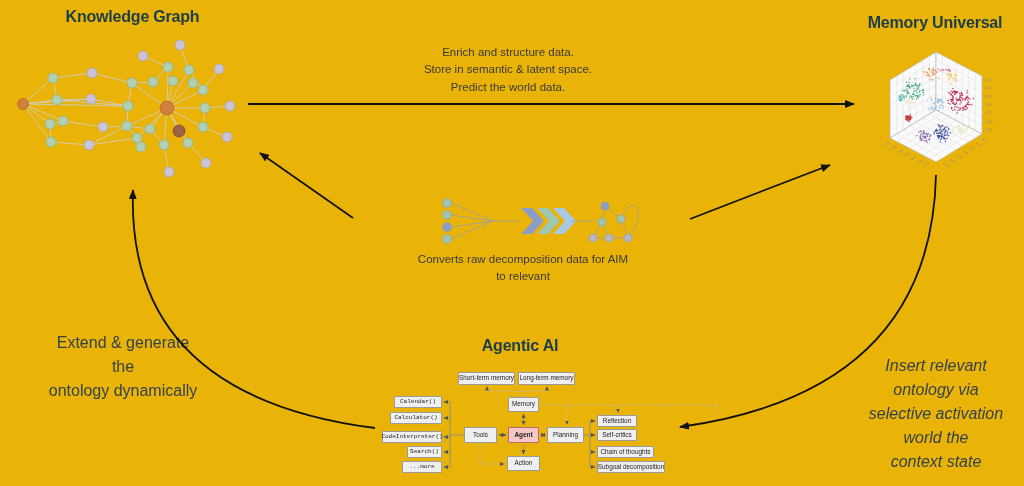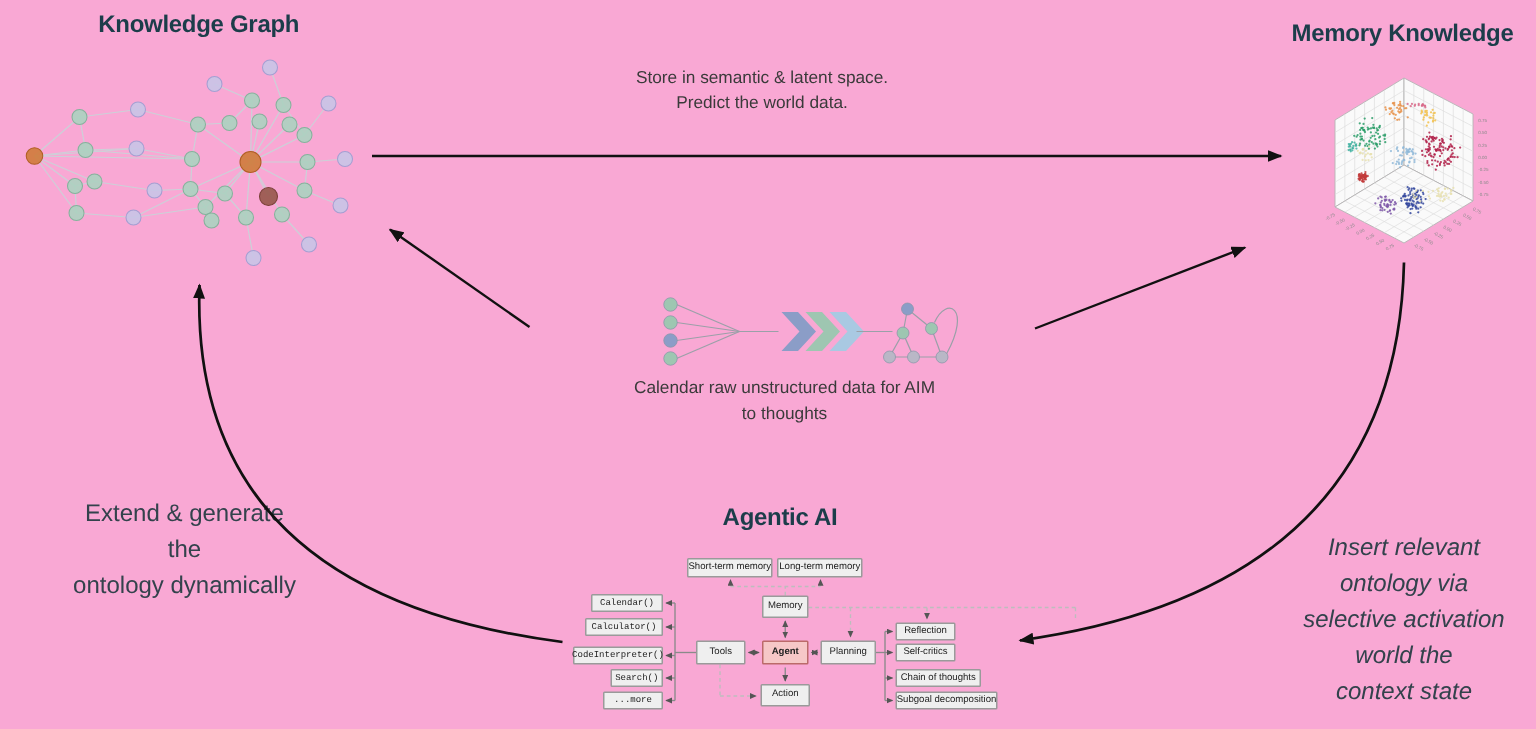--- a/index.html
+++ b/index.html
@@ -1,17 +1,17 @@
 <!DOCTYPE html>
 <html><head>
 <meta charset="utf-8">
 <title>Diagram</title>
 <style>
   html,body{margin:0;padding:0;background:#fff;}
-  .page{position:relative;width:1024px;height:486px;background:#f9a8d4;overflow:hidden;
+  .page{position:relative;width:1024px;height:486px;background:#eab308;overflow:hidden;
         font-family:"Liberation Sans", sans-serif;color:#333;}
   .abs{position:absolute;}
   .title{font-weight:700;font-size:16px;color:#1c3d4a;text-align:center;letter-spacing:-0.2px;}
   .note{font-size:11.5px;color:#3a3a3a;text-align:center;line-height:1.5;}
   .side-note{font-size:16px;color:#33424c;text-align:center;line-height:1.5;}
   svg{display:block;}
   #arrow-overlay{position:absolute;left:0;top:0;z-index:6;pointer-events:none;}
   
   .agentic{position:absolute;left:380px;top:368px;width:340px;height:118px;}
   .abox{position:absolute;box-sizing:border-box;border:1px solid #9a9a9a;background:#efefef;
@@ -20,21 +20,21 @@
   .abox.mono{font-family:"Liberation Mono", monospace;font-size:6px;}
   .abox.agent{background:#f6c7c7;border-color:#bb6a6a;font-weight:700;}
   #agentic-lines{position:absolute;left:0;top:0;z-index:2;}
 </style>
 </head>
 <body>
 
 <div class="page">
 
   <div class="abs title" style="left:30px;top:8px;width:205px;">Knowledge Graph</div>
-  <div class="abs title" style="left:845px;top:14px;width:180px;">Memory Knowledge</div>
+  <div class="abs title" style="left:845px;top:14px;width:180px;">Memory Universal</div>
 
   <svg id="kg-svg" class="abs" style="left:10px;top:28px;" width="240" height="160" viewBox="0 0 240 160">
       <g>
         <line x1="13" y1="76" x2="43" y2="50" stroke="#ccd1d8" stroke-width="0.8"></line>
         <line x1="13" y1="76" x2="47" y2="72" stroke="#ccd1d8" stroke-width="0.8"></line>
         <line x1="13" y1="76" x2="40" y2="96" stroke="#ccd1d8" stroke-width="0.8"></line>
         <line x1="13" y1="76" x2="53" y2="93" stroke="#ccd1d8" stroke-width="0.8"></line>
         <line x1="13" y1="76" x2="41" y2="114" stroke="#ccd1d8" stroke-width="0.8"></line>
         <line x1="13" y1="76" x2="81" y2="71" stroke="#ccd1d8" stroke-width="0.8"></line>
         <line x1="13" y1="76" x2="118" y2="78" stroke="#ccd1d8" stroke-width="0.8"></line>
@@ -735,20 +735,21 @@
         <circle cx="28.2" cy="59.6" r="0.75" fill="#40b0a0" fill-opacity="0.85"></circle>
         <circle cx="28.5" cy="62.9" r="0.75" fill="#40b0a0" fill-opacity="0.85"></circle>
         <circle cx="31.8" cy="59.1" r="0.75" fill="#40b0a0" fill-opacity="0.85"></circle>
         <circle cx="28.3" cy="61.8" r="0.75" fill="#40b0a0" fill-opacity="0.85"></circle>
         <circle cx="31.0" cy="57.0" r="0.75" fill="#40b0a0" fill-opacity="0.85"></circle>
         <circle cx="30.0" cy="60.8" r="0.75" fill="#40b0a0" fill-opacity="0.85"></circle>
       </g>
     </svg>
 
   <div class="abs note" style="left:383px;top:44px;width:250px;">
+    <div>Enrich and structure data.</div>
     <div>Store in semantic &amp; latent space.</div>
     <div>Predict the world data.</div>
   </div>
 
   <svg id="usep-svg" class="abs" style="left:433px;top:193px;" width="215" height="56" viewBox="0 0 215 56">
       <g>
         <line x1="18" y1="10" x2="60" y2="28" stroke="#9aa0a8" stroke-width="0.8"></line>
         <line x1="18" y1="22" x2="60" y2="28" stroke="#9aa0a8" stroke-width="0.8"></line>
         <line x1="18" y1="34" x2="60" y2="28" stroke="#9aa0a8" stroke-width="0.8"></line>
         <line x1="18" y1="46" x2="60" y2="28" stroke="#9aa0a8" stroke-width="0.8"></line>
@@ -771,22 +772,22 @@
         <path d="M 190 22 C 198 4, 215 12, 198 43" fill="none" stroke="#9aa0a8" stroke-width="0.8"></path>
         <circle cx="172" cy="13" r="4" fill="#8b9dc7" stroke="#8896a8" stroke-width="0.5"></circle>
         <circle cx="169" cy="29" r="4" fill="#9ec6b1" stroke="#8896a8" stroke-width="0.5"></circle>
         <circle cx="188" cy="26" r="4" fill="#9ec6b1" stroke="#8896a8" stroke-width="0.5"></circle>
         <circle cx="160" cy="45" r="4" fill="#b9b7c6" stroke="#8896a8" stroke-width="0.5"></circle>
         <circle cx="176" cy="45" r="4" fill="#b9b7c6" stroke="#8896a8" stroke-width="0.5"></circle>
         <circle cx="195" cy="45" r="4" fill="#b9b7c6" stroke="#8896a8" stroke-width="0.5"></circle>
       </g>
     </svg>
   <div class="abs note" style="left:398px;top:251px;width:250px;">
-    <div>Calendar raw unstructured data for AIM</div>
-    <div>to thoughts</div>
+    <div>Converts raw decomposition data for AIM</div>
+    <div>to relevant</div>
   </div>
 
   <div class="abs side-note" style="left:48px;top:331px;width:150px;">
     <div>Extend &amp; generate the</div>
     <div>ontology dynamically</div>
   </div>
   <div class="abs side-note" style="left:856px;top:354px;width:160px;font-style:italic;">
     <div>Insert relevant ontology via</div>
     <div>selective activation world the</div>
     <div>context state</div>

